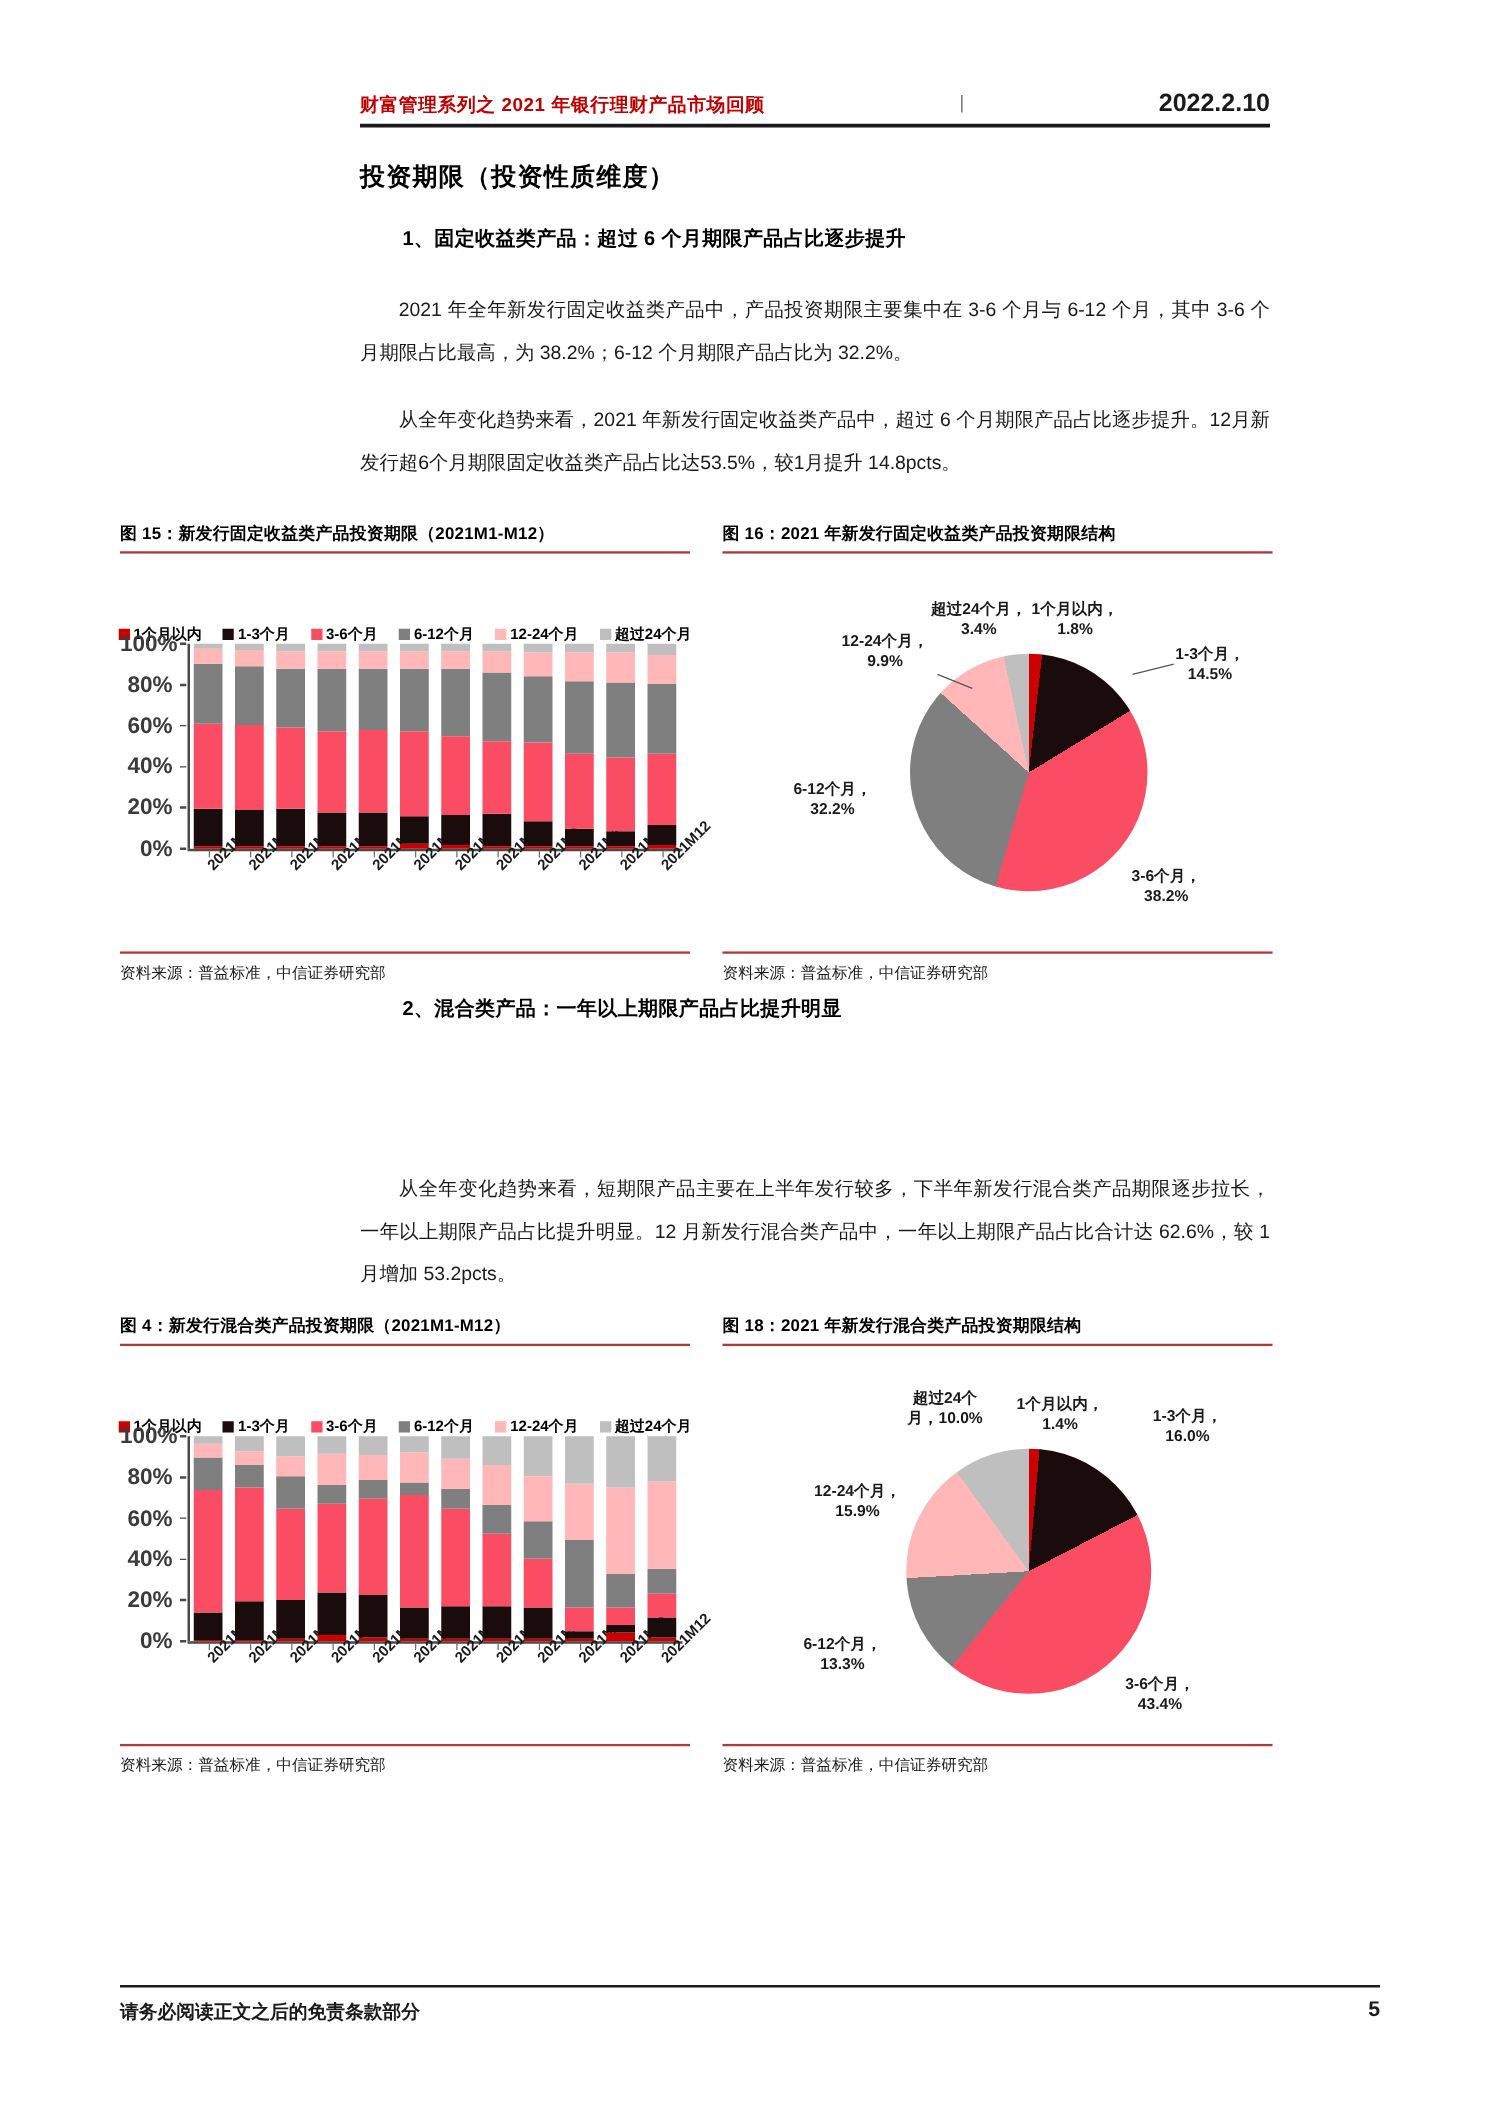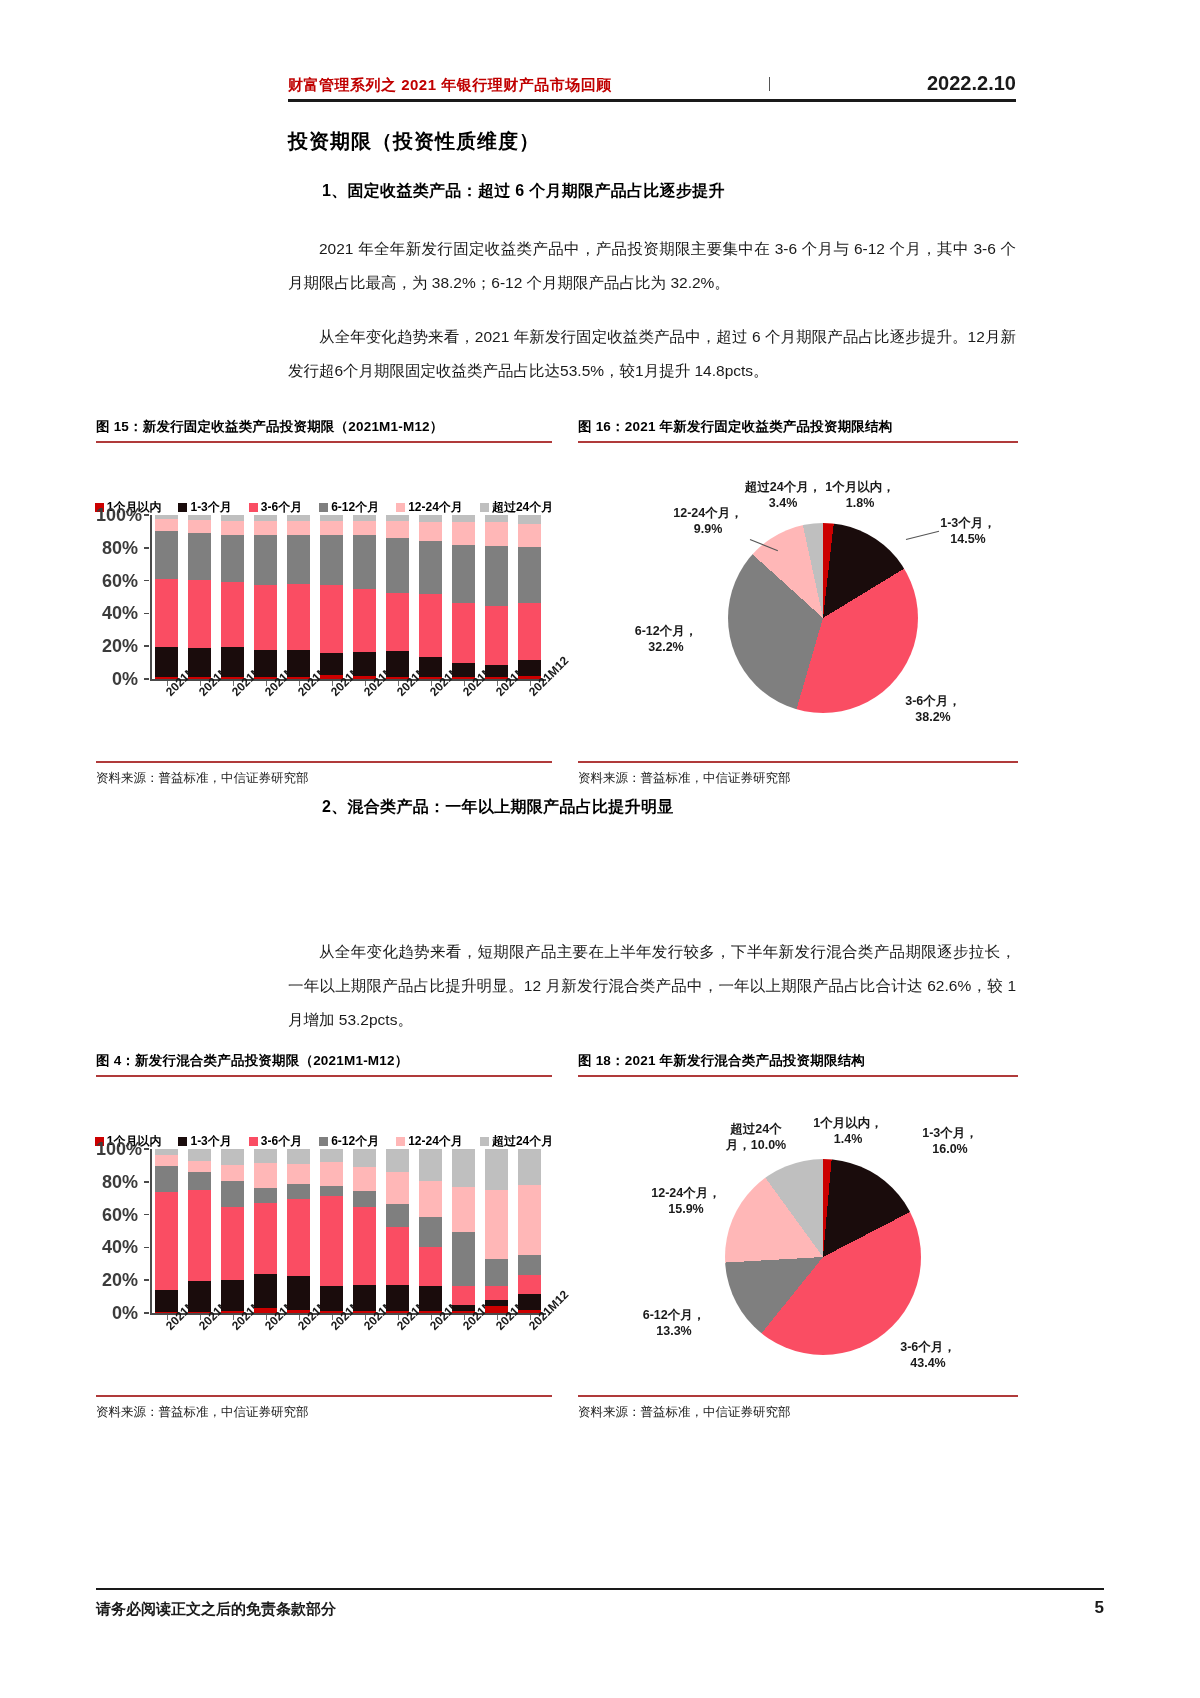--- a/index.html
+++ b/index.html
@@ -517,21 +517,21 @@
             <div>43.4%</div>
           </div>
           <div class="pie-lab" style="left: 96px; top: 230px; width: 84px; margin-left: -42px;">
             <div>6-12个月，</div>
             <div>13.3%</div>
           </div>
           <div class="pie-lab" style="left: 108px; top: 108px; width: 86px; margin-left: -43px;">
             <div>12-24个月，</div>
             <div>15.9%</div>
           </div>
-          <div class="pie-lab" style="left: 178px; top: 44px; width: 76px; margin-left: -38px; white-space: normal;">超过24个月，10.0%</div>
+          <div class="pie-lab" style="left: 178px; top: 33px; width: 76px; margin-left: -38px; white-space: normal;">超过24个月，10.0%</div>
         </div>
     </div>
 
     <div class="fig-srcline"></div>
     <div class="fig-src">资料来源：普益标准，中信证券研究部</div>
   </div>
 
   <div class="ftr-rule"></div>
   <div class="ftr-left">请务必阅读正文之后的免责条款部分</div>
   <div class="ftr-right">5</div>

